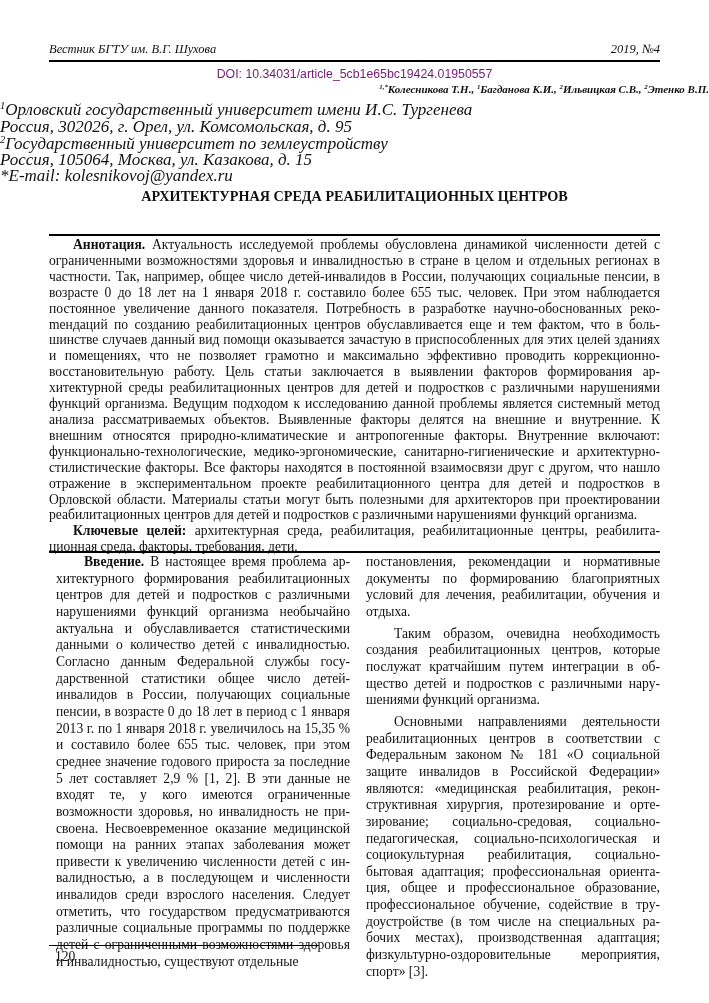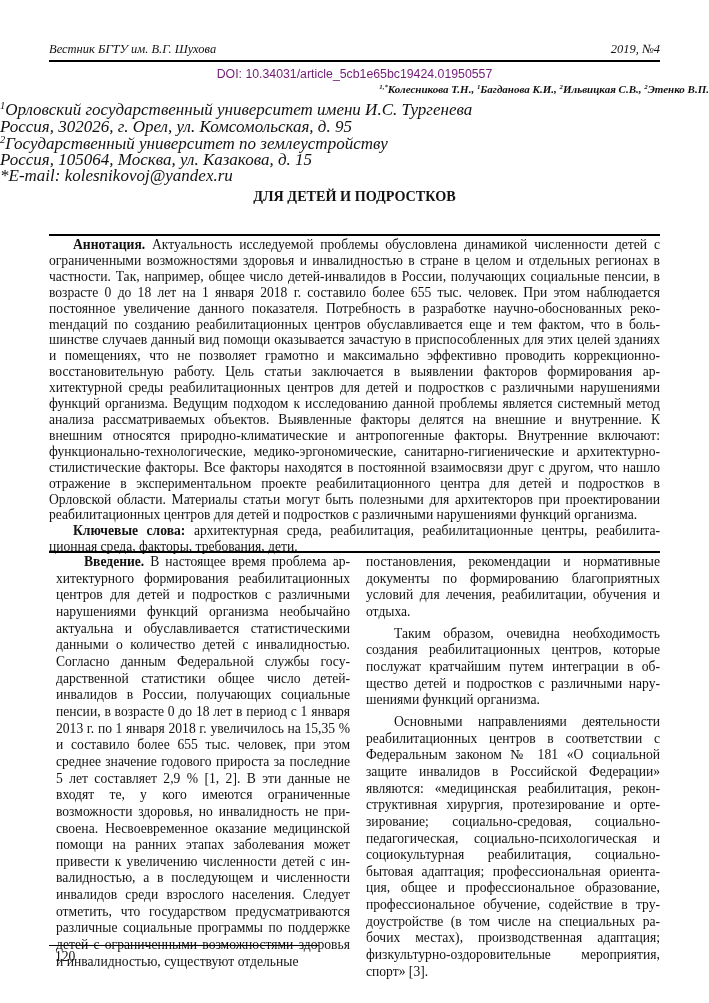--- a/index.html
+++ b/index.html
@@ -81,28 +81,28 @@
   <sup>2</sup><span>Государственный университет по землеустройству</span>
 </div>
 <div class="affil" style="top:150px">
   <span>Россия, 105064, Москва, ул. Казакова, д. 15</span>
 </div>
 <div class="affil" style="top:166px">
   <span>*E-mail: kolesnikovoj@yandex.ru</span>
 </div>
 
 <div class="title">
-  <div>ДЛЯ ДЕТЕЙ И ПОДРОСТКОВ</div>
+  <div>АРХИТЕКТУРНАЯ СРЕДА РЕАБИЛИТАЦИОННЫХ ЦЕНТРОВ</div>
 </div>
 
 <div class="rule rule-abs"></div>
 
 <div class="abstract">
   <p><b>Аннотация.</b><span> Актуальность исследуемой проблемы обусловлена динамикой численности детей с ограниченными возможностями здоровья и инвалидностью в стране в целом и отдельных регионах в частности. Так, например, общее число детей-инвалидов в России, получающих социальные пенсии, в возрасте 0 до 18 лет на 1 января 2018 г. составило более 655 тыс. человек. При этом наблюдается постоянное увеличение данного показателя. Потребность в разработке научно-обоснованных реко­mендаций по созданию реабилитационных центров обуславливается еще и тем фактом, что в боль­шинстве случаев данный вид помощи оказывается зачастую в приспособленных для этих целей зда­ниях и помещениях, что не позволяет грамотно и максимально эффективно проводить коррекцион­но-восстановительную работу. Цель статьи заключается в выявлении факторов формирования ар­хитектурной среды реабилитационных центров для детей и подростков с различными нарушениями функций организма. Ведущим подходом к исследованию данной проблемы является системный ме­тод анализа рассматриваемых объектов. Выявленные факторы делятся на внешние и внутренние. К внешним относятся природно-климатические и антропогенные факторы. Внутренние включают: функционально-технологические, медико-эргономические, санитарно-гигиенические и архитектурно-стилистические факторы. Все факторы находятся в постоянной взаимосвязи друг с другом, что нашло отражение в экспериментальном проекте реабилитационного центра для детей и подрост­ков в Орловской области. Материалы статьи могут быть полезными для архитекторов при проек­тировании реабилитационных центров для детей и подростков с различными нарушениями функций организма.</span></p>
-  <p><b>Ключевые слова:</b><span> архитектурная среда, реабилитация, реабилитационные центры, реабилита­ционная среда, факторы, требования, дети.</span></p>
+  <p><b>Ключевые целей:</b><span> архитектурная среда, реабилитация, реабилитационные центры, реабилита­ционная среда, факторы, требования, дети.</span></p>
 </div>
 
 <div class="rule rule-body"></div>
 
 <div class="col col-left">
   <p><b>Введение.</b><span> В настоящее время проблема ар­хитектурного формирования реабилитационных центров для детей и подростков с различными нарушениями функций организма необычайно актуальна и обуславливается статистическими данными о количество детей с инвалидностью. Согласно данным Федеральной службы госу­дарственной статистики общее число детей-инвалидов в России, получающих социальные пенсии, в возрасте 0 до 18 лет в период с 1 янва­ря 2013 г. по 1 января 2018 г. увеличилось на 15,35 % и составило более 655 тыс. человек, при этом среднее значение годового прироста за по­следние 5 лет составляет 2,9 % [1, 2]. В эти дан­ные не входят те, у кого имеются ограниченные возможности здоровья, но инвалидность не при­своена. Несвоевременное оказание медицинской помощи на ранних этапах заболевания может привести к увеличению численности детей с ин­валидностью, а в последующем и численности инвалидов среди взрослого населения. Следует отметить, что государством предусматриваются различные социальные программы по поддерж­ке детей с ограниченными возможностями здо­ровья и инвалидностью, существуют отдельные</span></p>
 </div>
 
 <div class="col col-right">
   <p class="cont">постановления, рекомендации и нормативные документы по формированию благоприятных условий для лечения, реабилитации, обучения и отдыха.</p>

